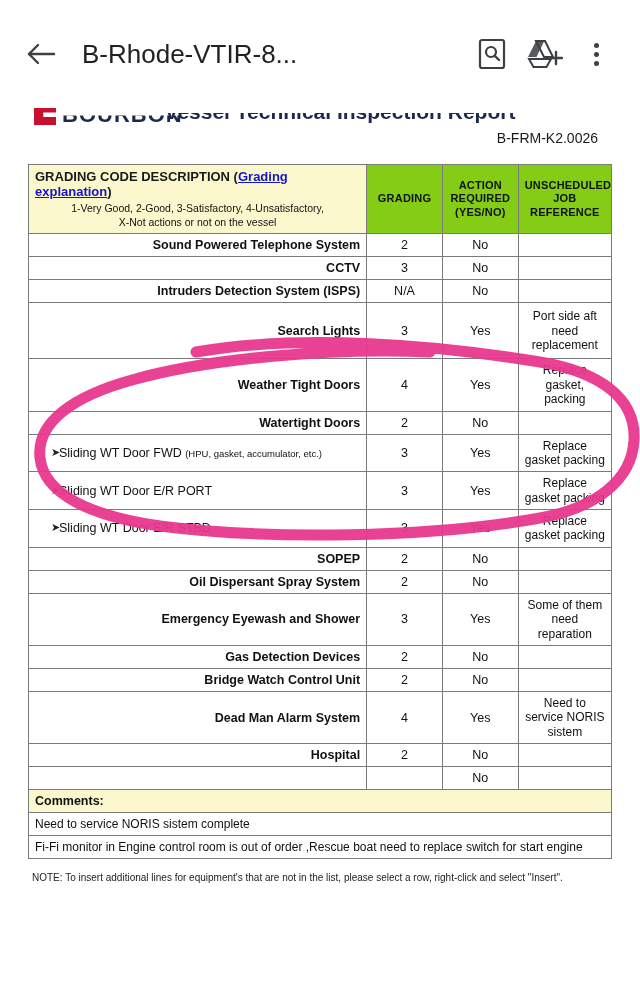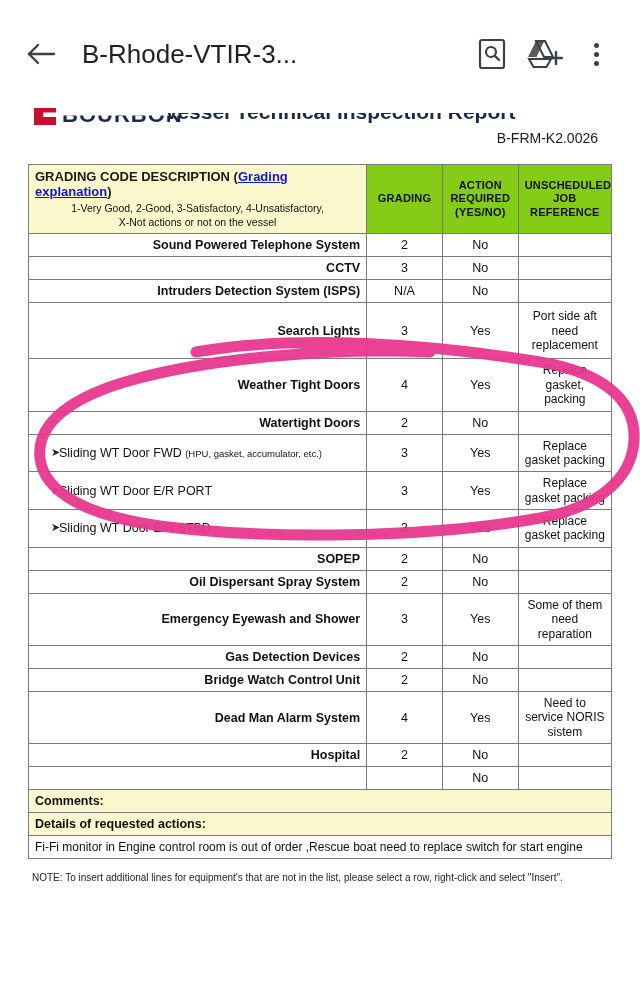--- a/index.html
+++ b/index.html
@@ -194,21 +194,21 @@
 
   <div class="appbar">
     <div class="back">
       <svg width="30" height="26" viewBox="0 0 30 26" aria-hidden="true">
         <g stroke="#3c4043" stroke-width="2.4" fill="none" stroke-linecap="round" stroke-linejoin="round">
           <line x1="28" y1="13" x2="3" y2="13"></line>
           <polyline points="12,4 3,13 12,22"></polyline>
         </g>
       </svg>
     </div>
-    <div class="title">B-Rhode-VTIR-3...</div>
+    <div class="title">B-Rhode-VTIR-8...</div>
     <div class="act">
       <svg width="30" height="32" viewBox="0 0 30 32" aria-hidden="true">
         <rect x="3" y="2" width="24" height="28" rx="2" fill="none" stroke="#3c4043" stroke-width="2.2"></rect>
         <circle cx="14" cy="14" r="5" fill="none" stroke="#3c4043" stroke-width="2.2"></circle>
         <line x1="17.6" y1="17.6" x2="22" y2="22" stroke="#3c4043" stroke-width="2.4" stroke-linecap="round"></line>
       </svg>
     </div>
     <div class="act">
       <svg width="38" height="32" viewBox="0 0 38 32" aria-hidden="true">
         <path d="M11 3 L20 3 L28 19 L19 19 Z" fill="none" stroke="#3c4043" stroke-width="2"></path>
@@ -373,22 +373,22 @@
         <tr>
           <td class="name"></td>
           <td class="c"></td>
           <td class="c">No</td>
           <td class="note"></td>
         </tr>
 
         <tr class="band">
           <td colspan="4">Comments:</td>
         </tr>
-        <tr class="band">
-          <td colspan="4">Details of requested actions:</td>
+        <tr class="bandval">
+          <td colspan="4">Need to service NORIS sistem complete</td>
         </tr>
         <tr class="bandval">
           <td colspan="4">Fi-Fi monitor in Engine control room is out of order ,Rescue boat need to replace switch for start engine</td>
         </tr>
       </tbody>
     </table>
 
     <div class="footnote">NOTE: To insert additional lines for equipment's that are not in the list, please select a row, right-click and select "Insert".</div>
   </div>
 

